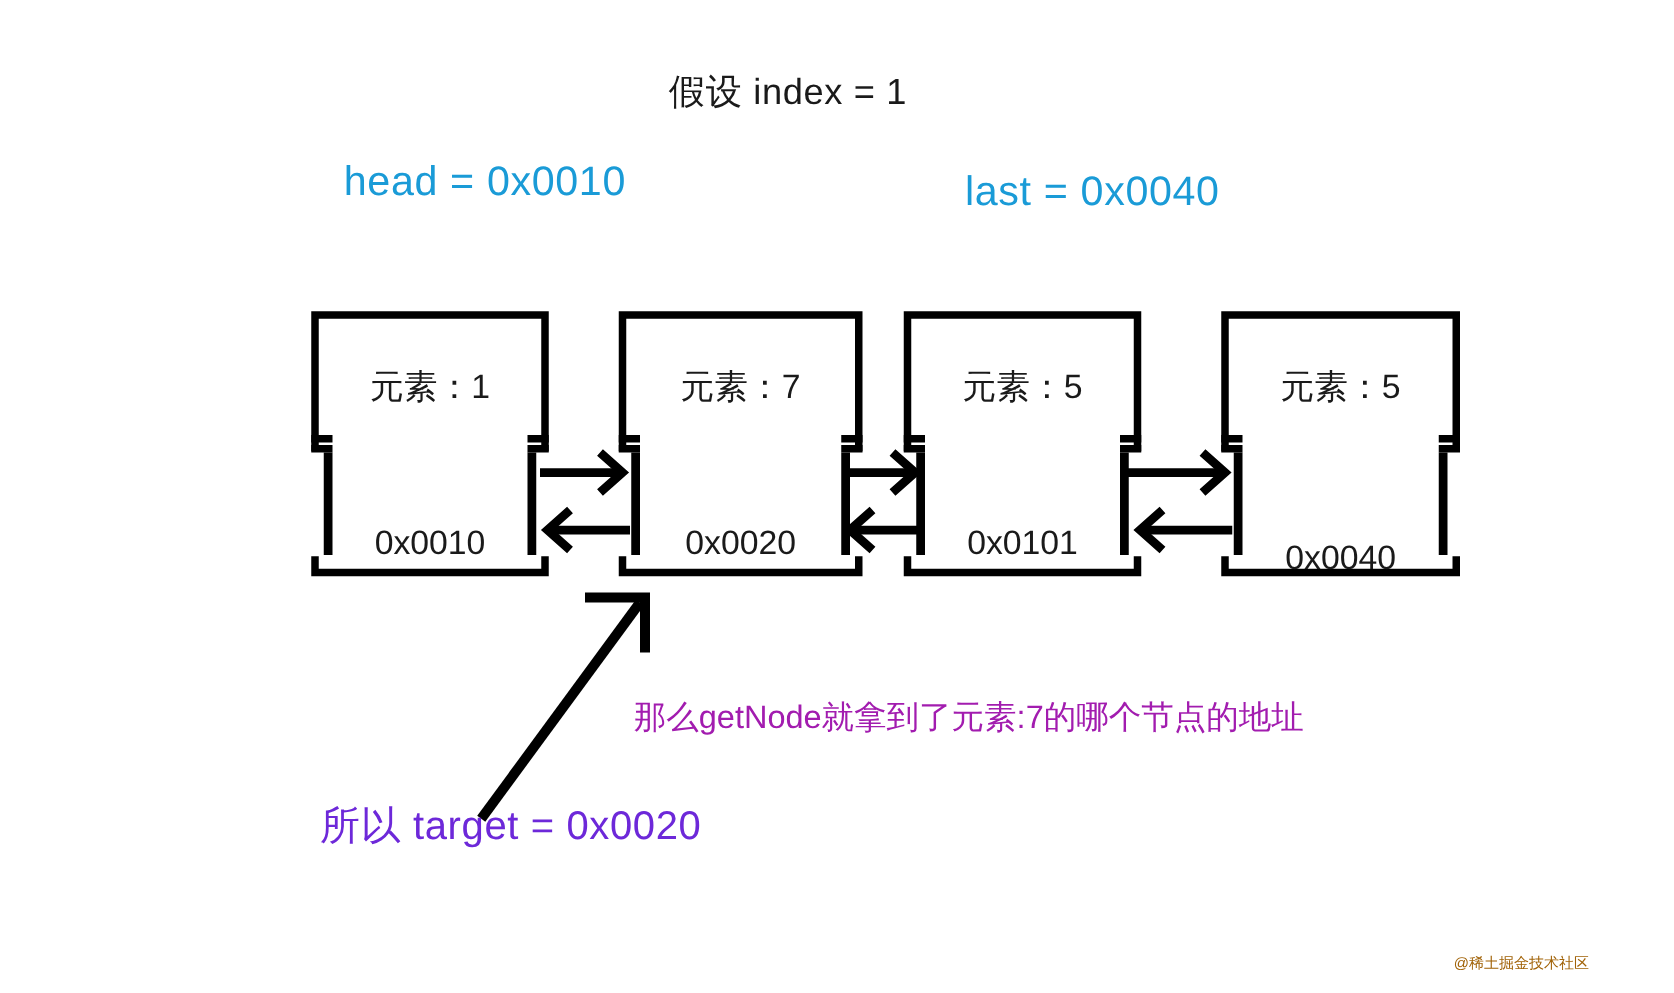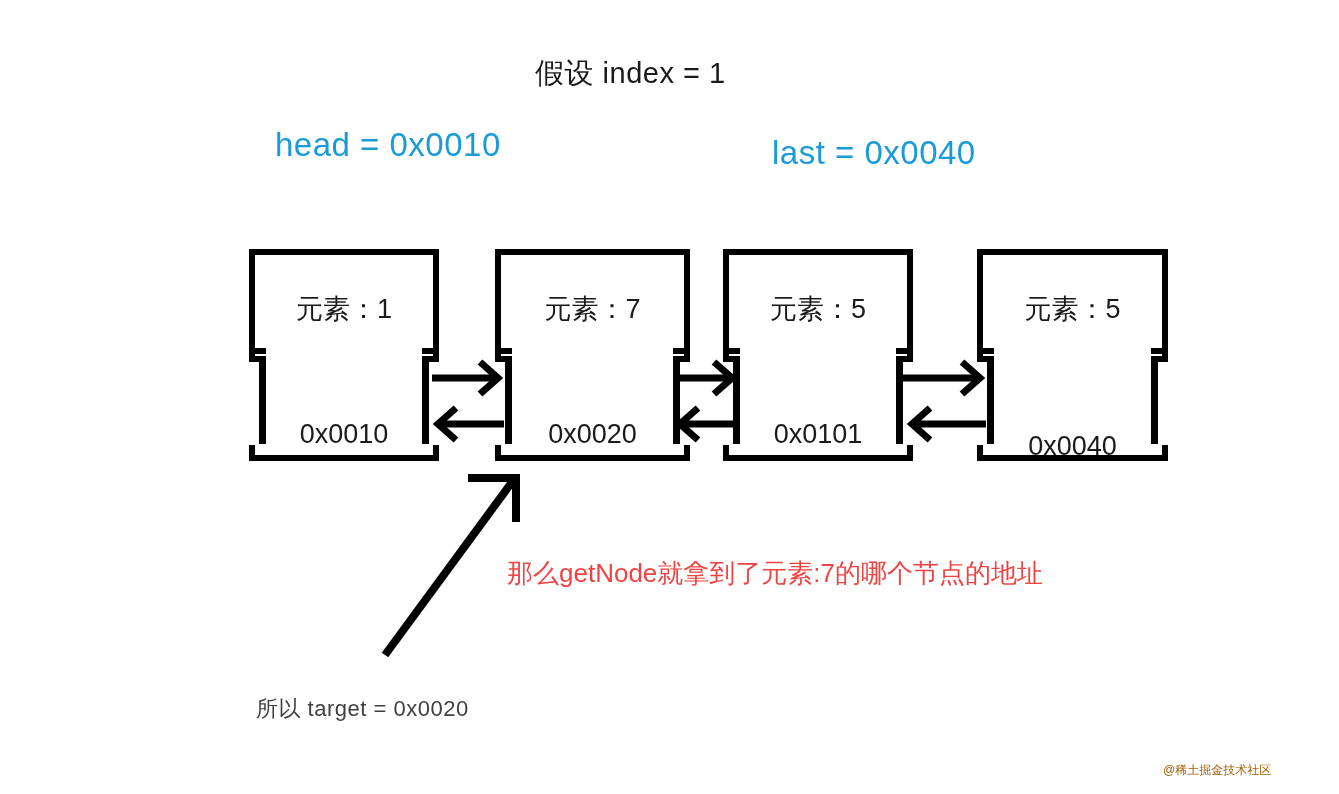--- a/index.html
+++ b/index.html
@@ -35,28 +35,28 @@
     white-space: nowrap;
     letter-spacing: 0.5px;
   }
   .head-label { left: 275px; top: 126px; }
   .last-label { left: 772px; top: 134px; }
 
   .note-text {
     left: 507px;
     top: 556px;
     font-size: 26px;
-    color: #ef4444;
+    color: #a21caf;
     white-space: nowrap;
   }
   .target-text {
     left: 256px;
-    top: 694px;
-    font-size: 22px;
-    color: #404040;
+    top: 639px;
+    font-size: 32px;
+    color: #6d28d9;
     white-space: nowrap;
     letter-spacing: 0.5px;
   }
   .watermark {
     left: 1163px;
     top: 762px;
     font-size: 12px;
     color: #a16207;
     white-space: nowrap;
   }

